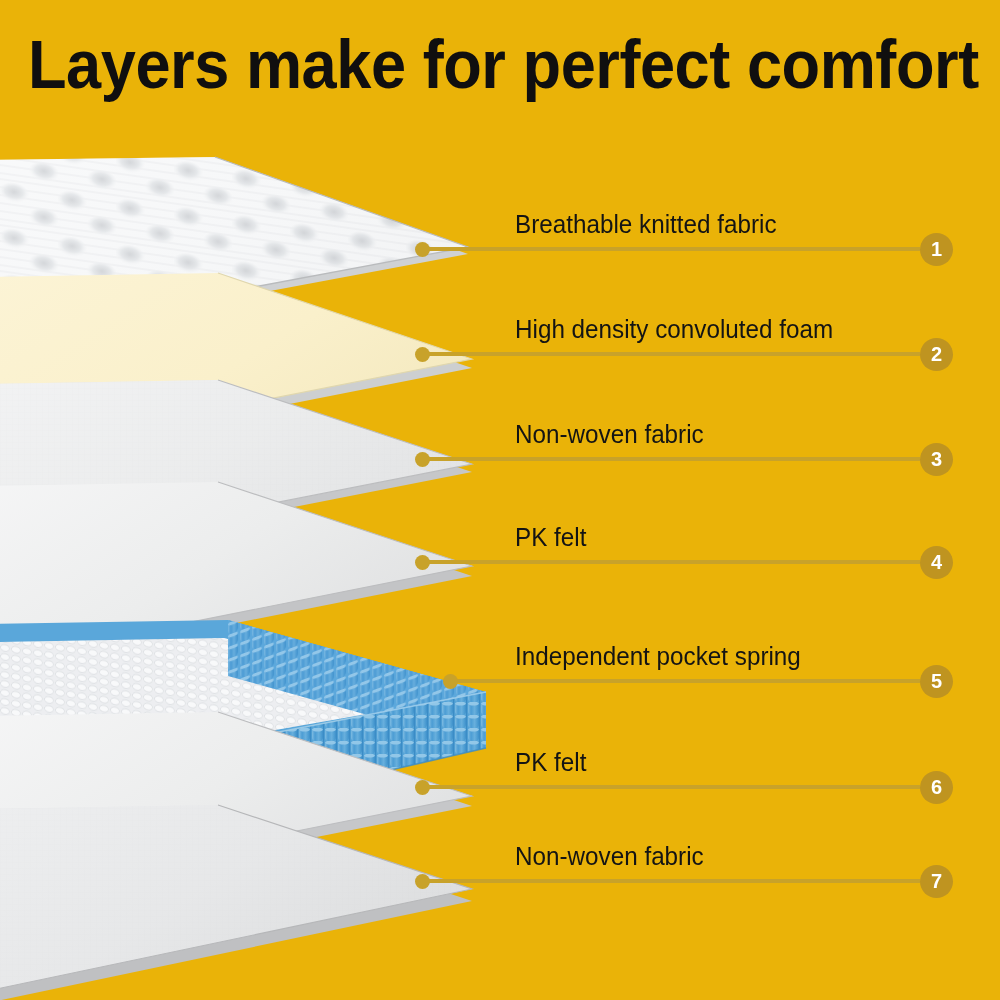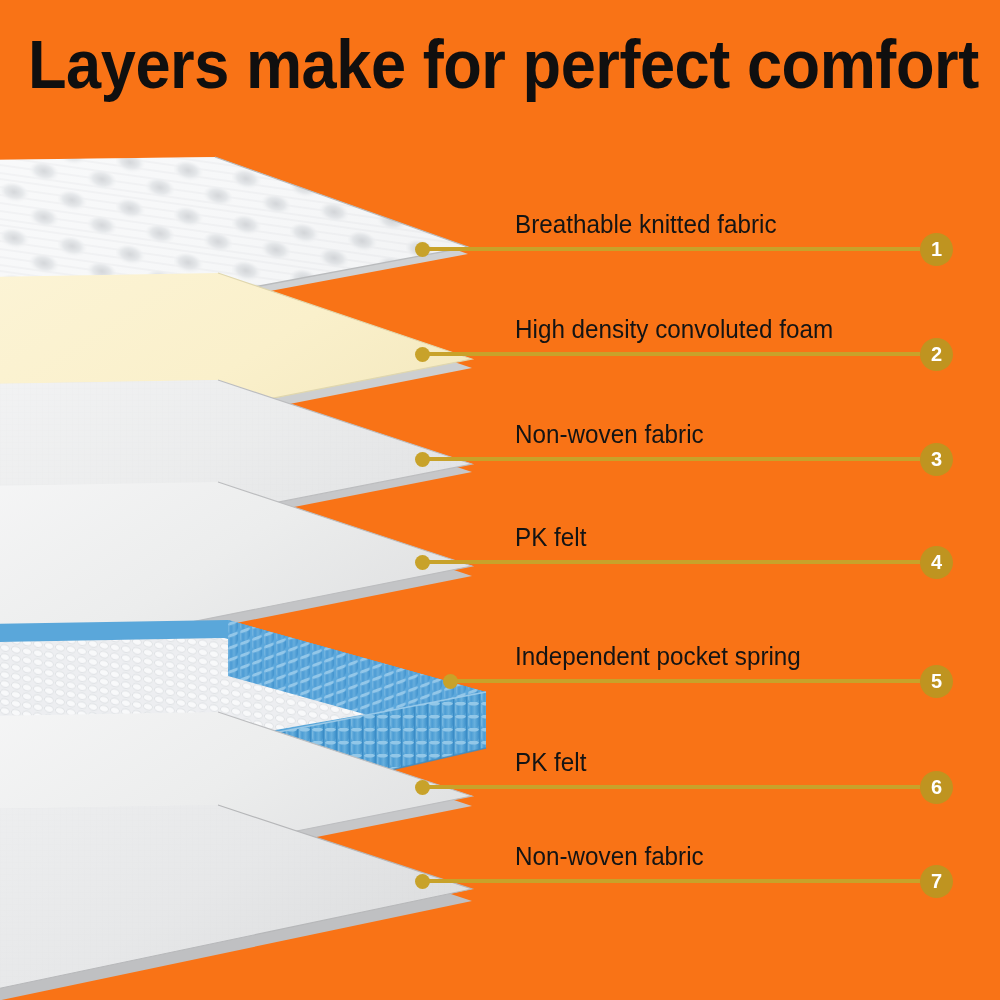--- a/index.html
+++ b/index.html
@@ -10,21 +10,21 @@
   }
   body {
     font-family: "Liberation Sans", sans-serif;
     -webkit-font-smoothing: antialiased;
   }
   #stage {
     position: relative;
     width: 1000px;
     height: 1000px;
     overflow: hidden;
-    background: #f97316;
+    background: #eab308;
   }
 
   
   #title {
     position: absolute;
     left: 28px;
     top: 26px;
     width: 950px;
     height: 78px;
     line-height: 78px;

